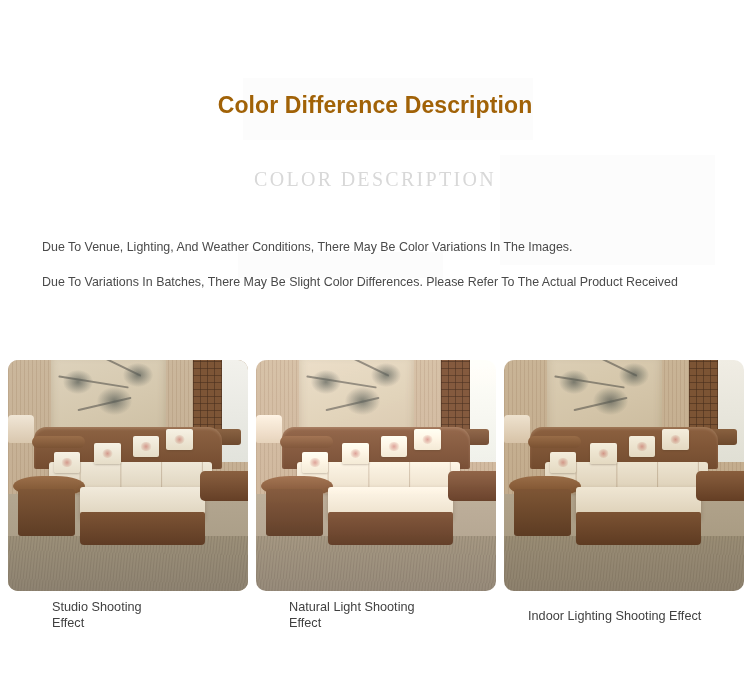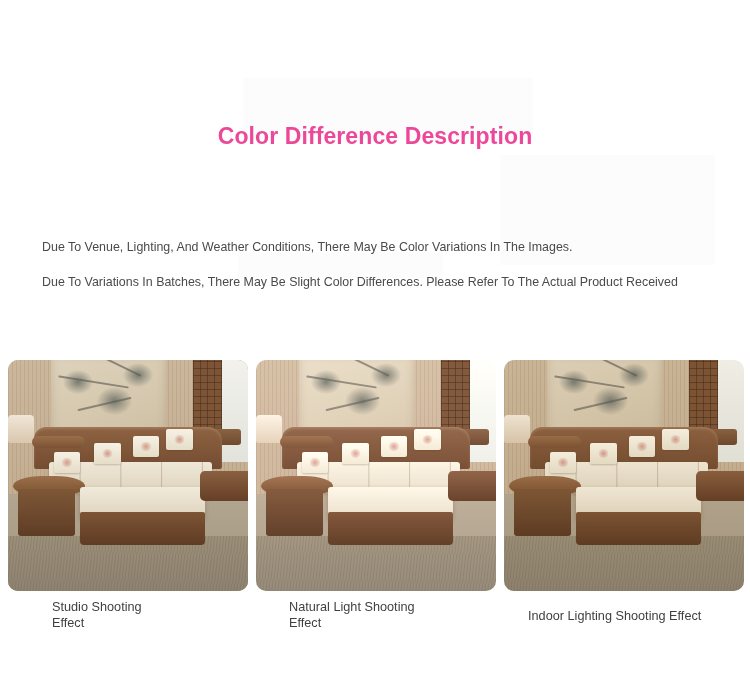--- a/index.html
+++ b/index.html
@@ -25,26 +25,26 @@
   .faint-panel {
     position: absolute;
     background: #fcfcfc;
   }
   .panel-a { left: 243px; top: 78px;  width: 290px; height: 62px; }
   .panel-b { left: 500px; top: 155px; width: 215px; height: 110px; }
   .panel-c { left: 238px; top: 252px; width: 205px; height: 26px; }
 
   .page-title {
     position: absolute;
-    left: 0; top: 122px;
+    left: 0; top: 91px;
     width: 750px;
     text-align: center;
     font-size: 23px;
     font-weight: bold;
-    color: #ec4899;
+    color: #a16207;
     letter-spacing: 0.1px;
     line-height: 28px;
     white-space: nowrap;
   }
   .page-subtitle {
     position: absolute;
     left: 0; top: 167px;
     width: 750px;
     text-align: center;
     font-family: "Liberation Serif", serif;
@@ -276,20 +276,21 @@
 </style>
 </head>
 <body>
 
 <div class="header-zone">
   <div class="faint-panel panel-a"></div>
   <div class="faint-panel panel-b"></div>
   <div class="faint-panel panel-c"></div>
 
   <div class="page-title">Color Difference Description</div>
+  <div class="page-subtitle">COLOR  DESCRIPTION</div>
 
   <div class="notice-line notice-1">Due To Venue, Lighting, And Weather Conditions, There May Be Color Variations In The Images.</div>
   <div class="notice-line notice-2">Due To Variations In Batches, There May Be Slight Color Differences. Please Refer To The Actual Product Received</div>
 </div>
 
 <div class="gallery">
 
   <div class="shot shot-1">
     <div class="scene tone-studio">
       <div class="wall-slats"></div>

